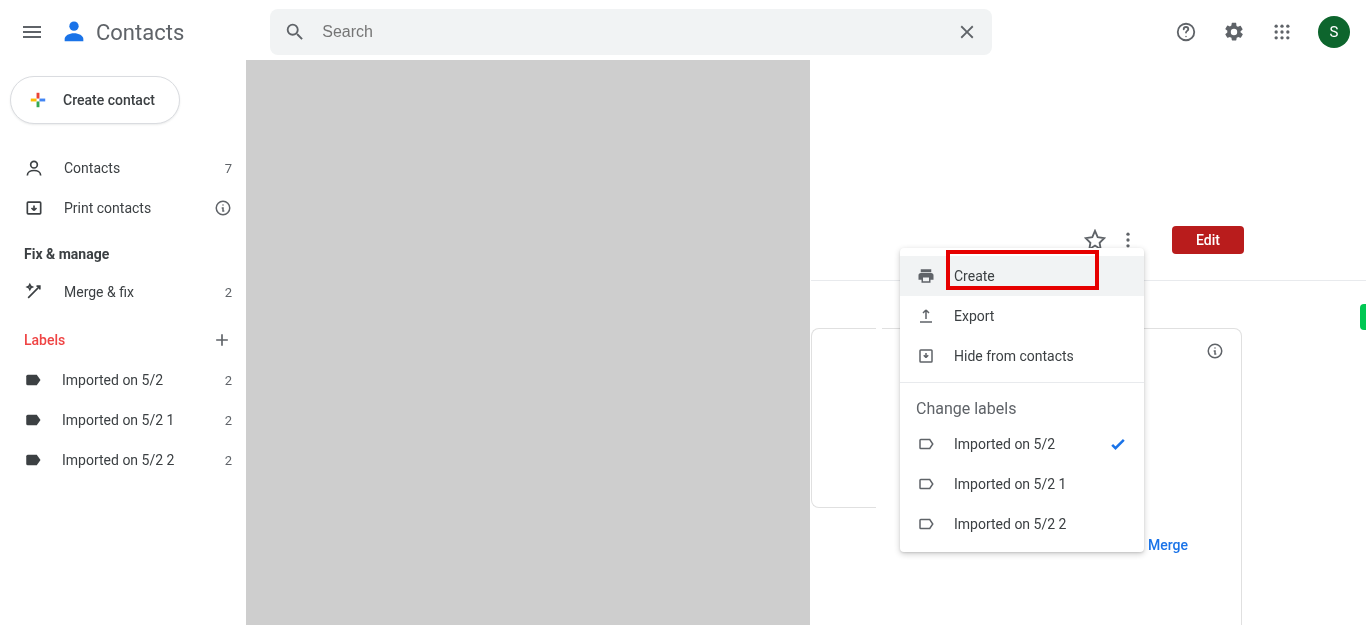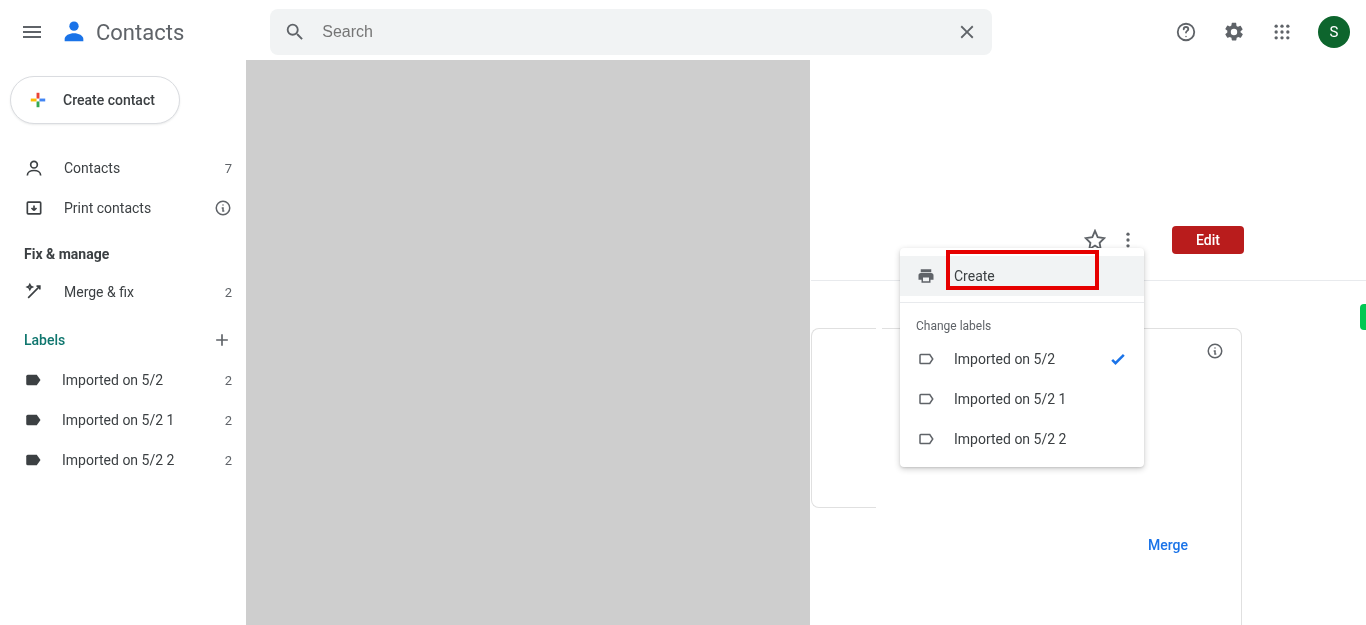--- a/index.html
+++ b/index.html
@@ -138,21 +138,21 @@
     font-weight: 700;
   }
   .labels-heading {
     display: flex;
     align-items: center;
     padding: 18px 16px 10px 16px;
   }
   .labels-heading .txt {
     font-size: 14px;
     font-weight: 500;
-    color: #0f766e;
+    color: #ef4444;
   }
   .labels-heading .add {
     margin-left: auto;
     cursor: pointer;
     color: #5f6368;
   }
   .content {
     position: relative;
     flex: 1;
   }
@@ -254,21 +254,21 @@
     display: flex;
     align-items: center;
     padding: 0 16px;
     gap: 18px;
     cursor: pointer;
     color: #3c4043;
   }
   .menu-item.hover { background: #f1f3f4; }
   .menu-item .mi-icon { color: #5f6368; width: 20px; display:flex; justify-content:center;}
   .menu-sep { height: 1px; background: #e8eaed; margin: 6px 0; }
-  .menu-heading { padding: 10px 16px 6px 16px; font-size: 12px; color: #5f6368; }
+  .menu-heading { padding: 10px 16px 6px 16px; font-size: 16px; color: #5f6368; }
   .menu-item .check { margin-left: auto; color: #1a73e8; }
   .highlight-box {
     position: absolute;
     left: 690px;
     top: 186px;
     width: 153px;
     height: 40px;
     border: 4px solid #e60000;
     z-index: 11;
     pointer-events: none;
@@ -445,20 +445,37 @@
 
     <div class="menu">
       <div class="menu-item hover">
         <span class="mi-icon">
           <svg width="18" height="18" viewBox="0 0 24 24" fill="#5f6368">
               <path d="M19 8H5c-1.66 0-3 1.34-3 3v6h4v4h12v-4h4v-6c0-1.66-1.34-3-3-3zm-3 11H8v-5h8v5zm3-12H5V3h14v4z"></path>
             </svg>
         </span>
         <span>Create</span>
       </div>
+      <div class="menu-item">
+        <span class="mi-icon">
+          <svg width="18" height="18" viewBox="0 0 24 24" fill="none" stroke="#5f6368" stroke-width="2">
+              <path d="M12 16V4m0 0l-4 4m4-4l4 4M4 20h16"></path>
+            </svg>
+        </span>
+        <span>Export</span>
+      </div>
+      <div class="menu-item">
+        <span class="mi-icon">
+          <svg width="18" height="18" viewBox="0 0 24 24" fill="none" stroke="#5f6368" stroke-width="2">
+              <rect x="4" y="4" width="16" height="16" rx="1"></rect>
+              <path d="M12 8v6m0 0l-3-3m3 3l3-3"></path>
+            </svg>
+        </span>
+        <span>Hide from contacts</span>
+      </div>
       <div class="menu-sep"></div>
       <div class="menu-heading">Change labels</div>
       <div class="menu-item">
         <span class="mi-icon">
           <svg width="18" height="18" viewBox="0 0 24 24" fill="none" stroke="#5f6368" stroke-width="2">
               <path d="M17 6H5a1 1 0 00-1 1v10a1 1 0 001 1h12l4-6-4-6z"></path>
             </svg>
         </span>
         <span>Imported on 5/2</span>
         <span class="check">

